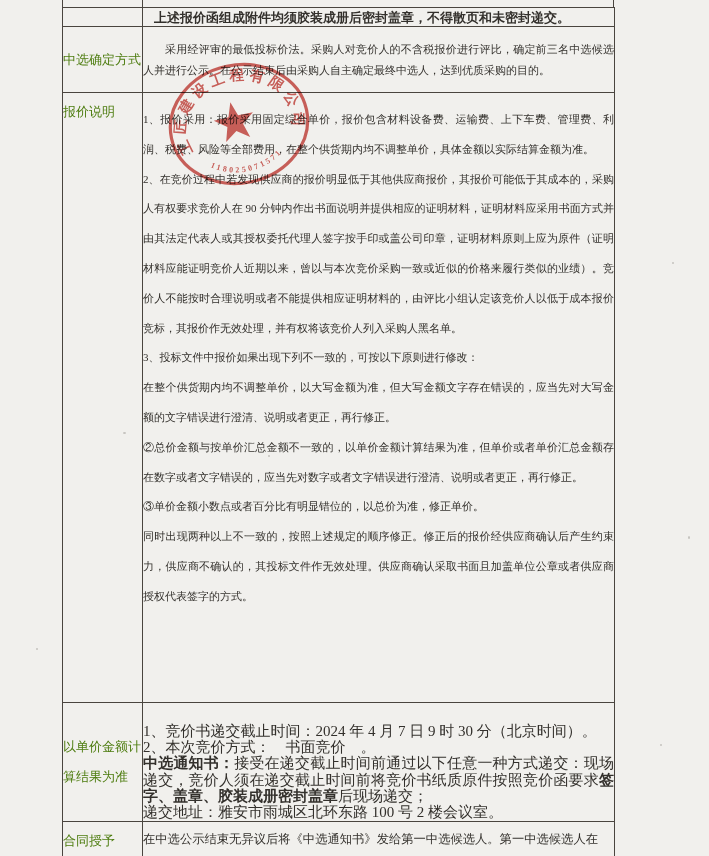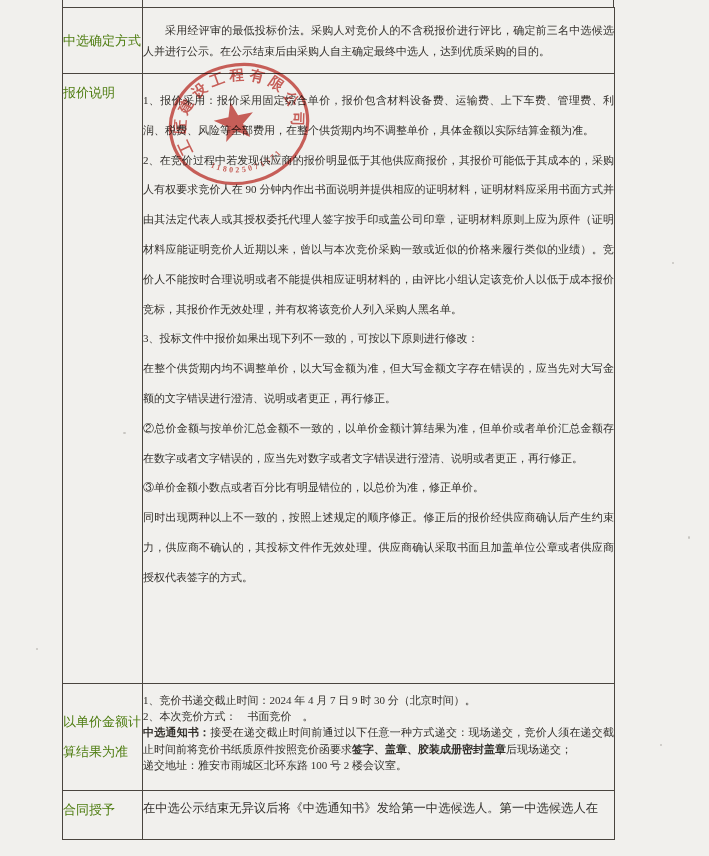--- a/index.html
+++ b/index.html
@@ -35,21 +35,21 @@
   
   tr.row-0 td{height:18px;}
   tr.row-0 td.content-cell{font-weight:bold;font-size:13px;text-align:left;padding-left:11px;line-height:17px;}
   tr.row-1 td{height:65px;}
   tr.row-1 td.content-cell p{line-height:21px;}
   tr.row-2 td{height:597px;margin-top:40px;}
   tr.row-2 td.label-cell{vertical-align:top;padding-top:10px;line-height:18px;}
   tr.row-2 td.content-cell{vertical-align:top;padding-top:12px;}
   tr.row-2 td.content-cell p{line-height:29.8px;}
   tr.row-3 td{height:98px;}
-  tr.row-3 td.content-cell{vertical-align:top;padding-top:8px;font-size:11px;}
+  tr.row-3 td.content-cell{vertical-align:top;padding-top:20px;font-size:15px;}
   tr.row-3 td.content-cell p{line-height:16.2px;}
   tr.row-4 td{height:33px;}
   tr.row-4 td.content-cell p{line-height:18px;}
   tr.row-5 td{height:38px;}
   tr.row-5 td.label-cell{vertical-align:top;padding-top:10px;line-height:18px;}
   tr.row-5 td.content-cell{vertical-align:top;padding-top:8px;font-size:12.3px;}
   tr.row-5 td.content-cell p{line-height:18px;white-space:nowrap;}
   
   .stub{position:absolute;top:0;width:1px;height:8px;background:#4a453f;}
   
@@ -71,20 +71,26 @@
   <div class="stub" style="left:62px"></div>
   <div class="stub" style="left:142px"></div>
   <div class="stub" style="left:613px"></div>
 
   <table class="doc">
     <colgroup>
         <col class="c-label">
         <col class="c-content">
       </colgroup>
     <tbody id="doc-body">
+        <tr class="row-0">
+          <td class="label-cell"></td>
+          <td class="content-cell">
+            <p><span class="seg-b ">上述报价函组成附件均须胶装成册后密封盖章，不得散页和未密封递交。</span></p>
+          </td>
+        </tr>
         <tr class="row-1">
           <td class="label-cell">中选确定方式</td>
           <td class="content-cell">
             <p class="indent"><span class="">采用经评审的最低投标价法。采购人对竞价人的不含税报价进行评比，确定前三名中选候选人并进行公示。在公示结束后由采购人自主确定最终中选人，达到优质采购的目的。</span></p>
           </td>
         </tr>
         <tr class="row-2">
           <td class="label-cell">报价说明</td>
           <td class="content-cell">
             <p><span class="">1、报价采用：报价采用固定综合单价，报价包含材料设备费、运输费、上下车费、管理费、利润、税费、风险等全部费用，在整个供货期内均不调整单价，具体金额以实际结算金额为准。</span></p>

